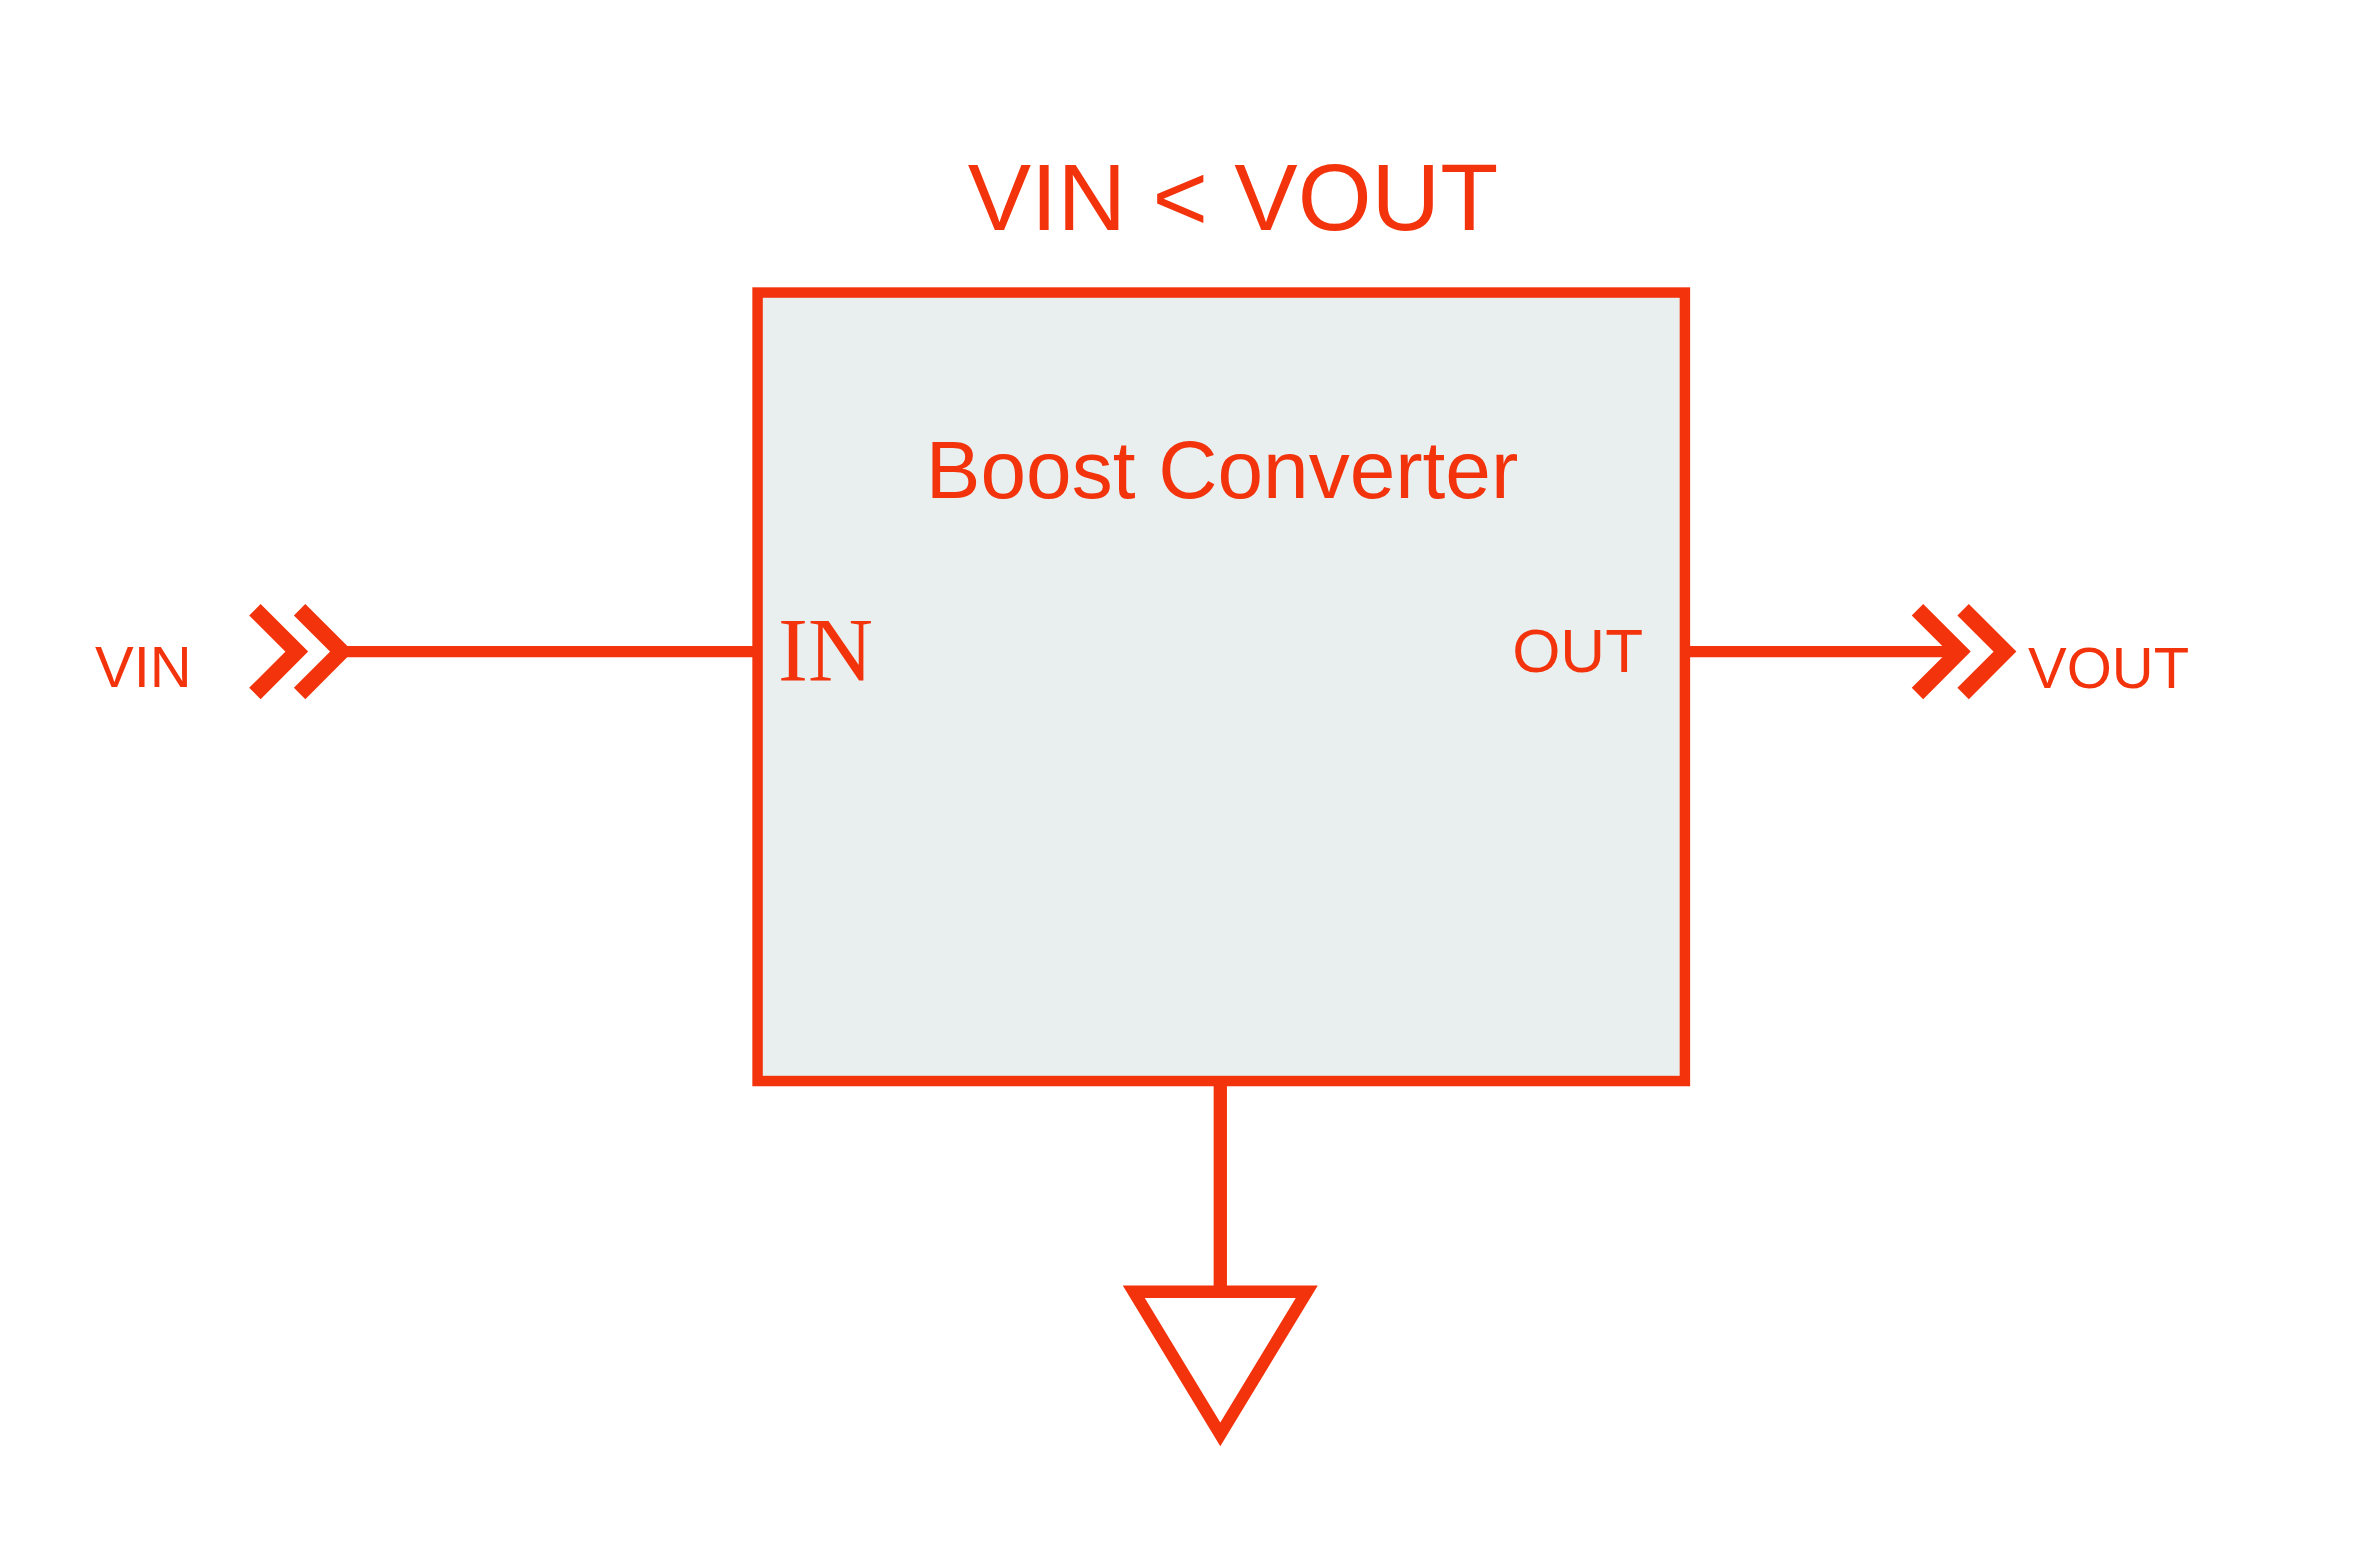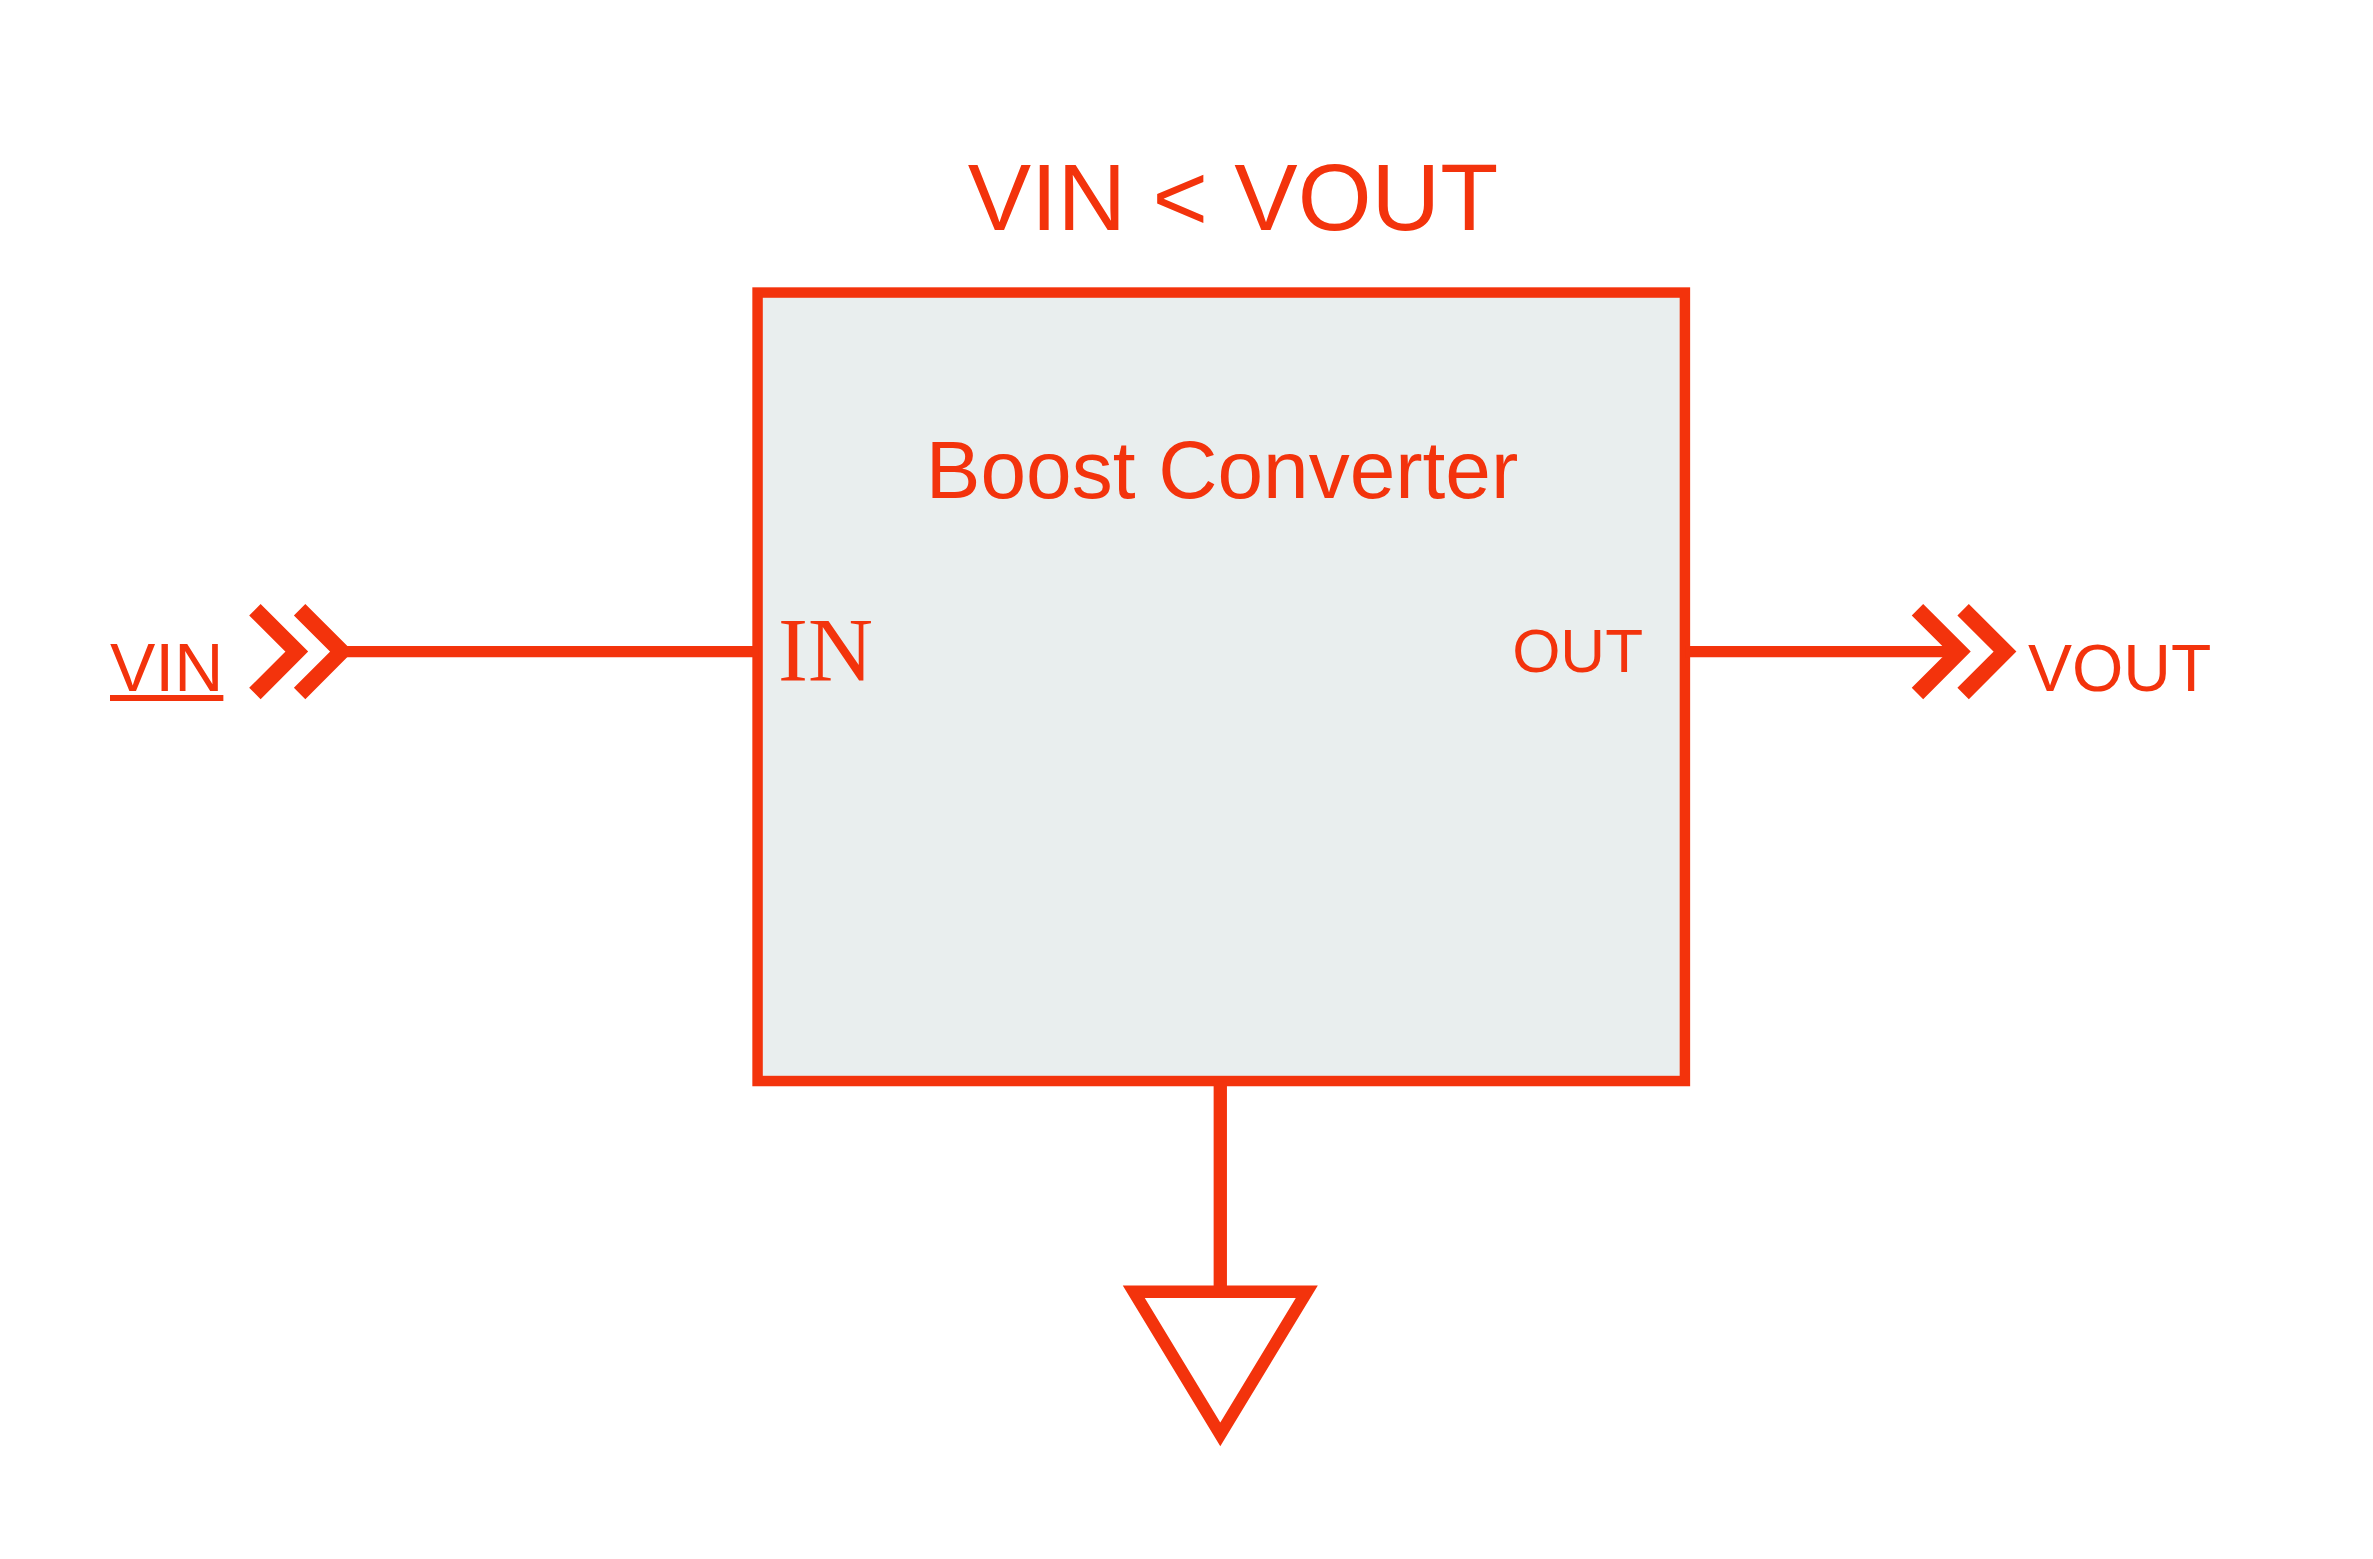--- a/index.html
+++ b/index.html
@@ -44,29 +44,28 @@
     right: 731px; top: 651px;
     transform: translateY(-50%);
     font-size: 62px;
   }
   .pin-gnd-label {
     left: 1215px; top: 1020px;
     transform: translate(-50%, -50%);
     font-size: 90px;
   }
   .port-vin-label {
-    left: 110px; top: 667px;
+    left: 95px; top: 667px;
     transform: translateY(-50%);
-    font-size: 68px;
-    text-decoration: underline;
+    font-size: 58px;
   }
   .port-vout-label {
     left: 2028px; top: 668px;
     transform: translateY(-50%);
-    font-size: 66px;
+    font-size: 58px;
     text-align: center;
   }
 </style>
 </head>
 <body>
 
 <div class="canvas">
 
   <svg class="shapes" viewBox="0 0 2496 1640">
 

